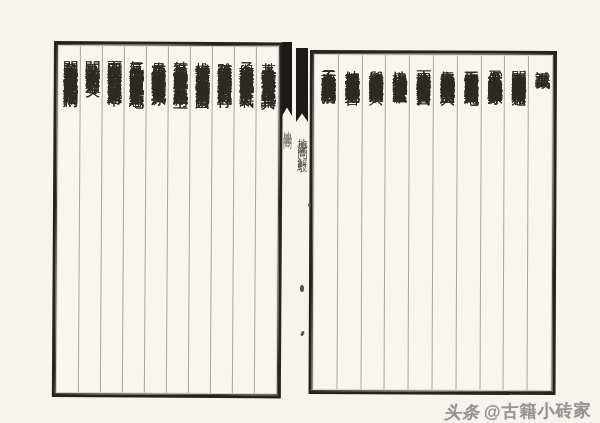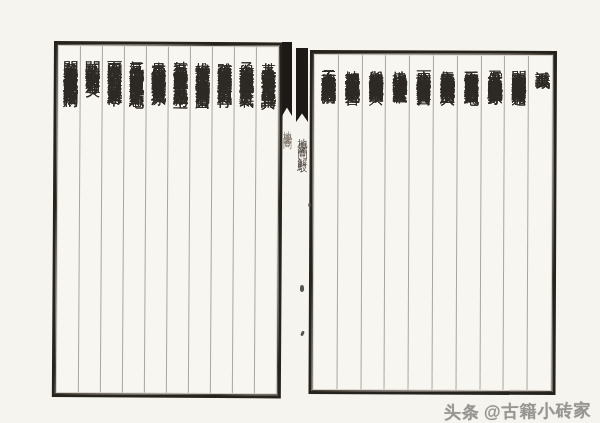--- a/index.html
+++ b/index.html
@@ -68,21 +68,21 @@
   .watermark{
     position:absolute;right:8px;bottom:0px;
     font-family:"Liberation Sans","DejaVu Sans",sans-serif;
     font-size:17px;font-weight:bold;
     color:#979592;
     text-shadow:0 0 1px #c2c0bd;
     letter-spacing:1px;
     transform:rotate(-1deg);
     white-space:nowrap;
   }
-  .watermark .logo{margin-right:4px;}
+  .watermark .logo{margin-right:4px;font-style:italic;}
   
   .speck{position:absolute;background:#5a544b;border-radius:40%;}
   .speck1{left:300px;top:285px;width:4px;height:7px;}
   .speck2{left:301px;top:331px;width:3px;height:5px;transform:rotate(25deg);}
   .speck3{left:308px;top:203px;width:3px;height:4px;opacity:.7;}
 </style>
 </head>
 <body>
 
 <div class="canvas">

